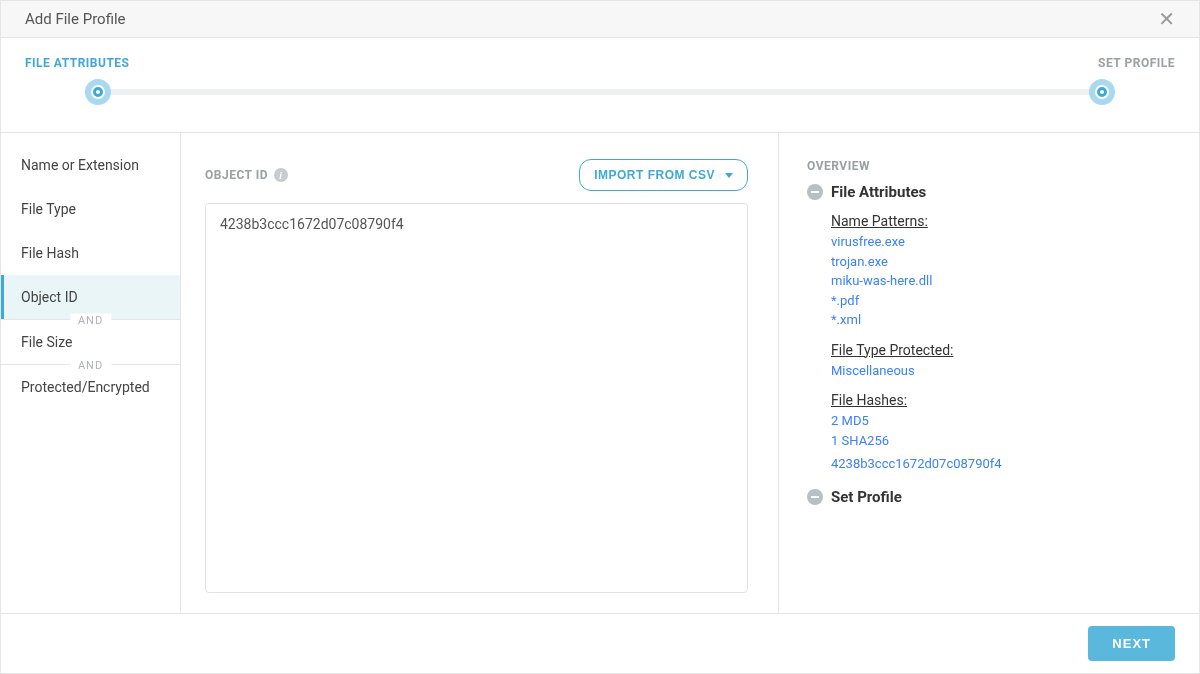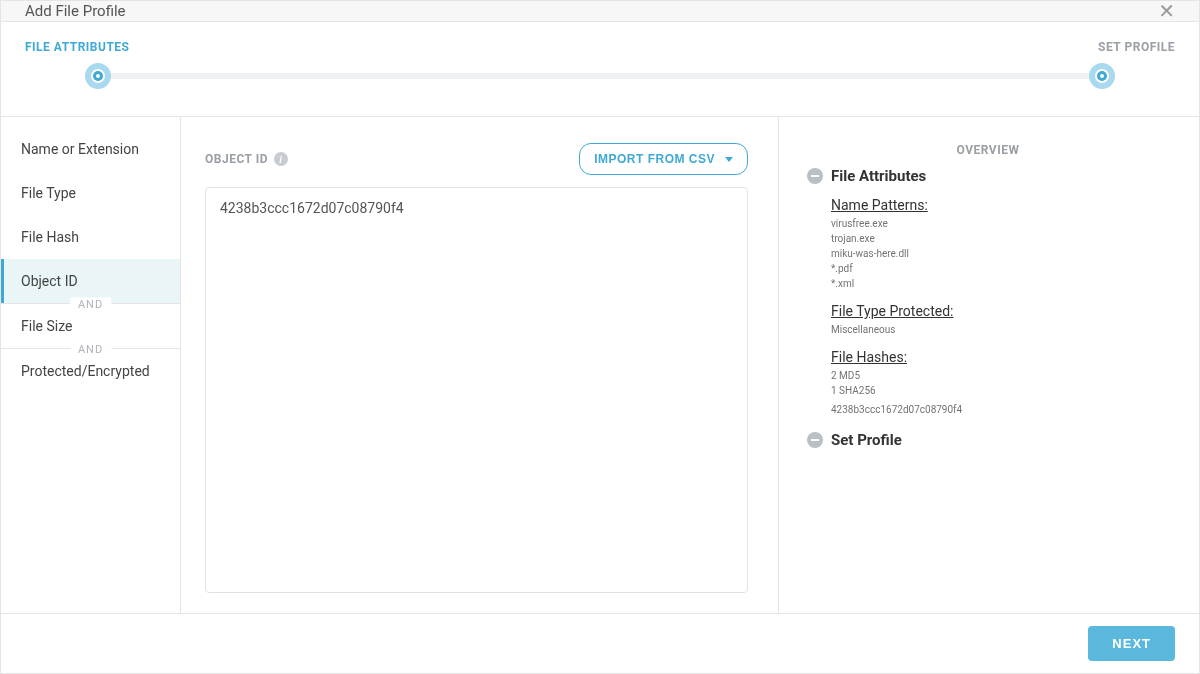--- a/index.html
+++ b/index.html
@@ -11,21 +11,21 @@
   border: 1px solid #e5e5e5;
   display: flex;
   flex-direction: column;
   background: #fff;
 }
 
 
 .modal-header {
   background: #f7f7f7;
   border-bottom: 1px solid #e5e5e5;
-  padding: 0 24px;
+  padding: 8px 24px;
   display: flex;
   align-items: center;
   justify-content: space-between;
 }
 .modal-title { font-size: 15px; color: #555; font-weight: 400; }
 .close-btn { color: #999; font-size: 20px; cursor: pointer; line-height: 1; }
 
 
 .stepper-wrap {
   padding: 18px 24px 24px 24px;
@@ -189,21 +189,20 @@
 .overview {
   width: 420px;
   padding: 26px 30px 20px 28px;
 }
 .ov-title {
   font-size: 12px;
   font-weight: 700;
   letter-spacing: 0.5px;
   color: #9aa0a6;
   margin-bottom: 10px;
-  text-align: center;
 }
 .ov-section {
   display: flex;
   align-items: center;
   gap: 8px;
   margin-bottom: 6px;
 }
 .ov-section .minus {
   width: 16px; height: 16px;
   border-radius: 50%;
@@ -213,21 +212,21 @@
   justify-content: center;
 }
 .ov-section .minus::before{
   content:"";
   width:8px; height:2px;
   background:#fff;
 }
 .ov-section-label { font-weight: 700; font-size: 15px; color: #333; }
 .ov-block { margin-left: 24px; margin-bottom: 4px; line-height: 1.5; }
 .ov-sub { text-decoration: underline; font-size: 14px; color: #333; margin-top: 10px; display: block; }
-.ov-line { font-size: 10px; color: #737373; }
+.ov-line { font-size: 13px; color: #3b82f6; }
 .ov-section.second { margin-top: 14px; }
 
 
 .footer {
   border-top: 1px solid #e5e5e5;
   padding: 12px 24px;
   display: flex;
   justify-content: flex-end;
 }
 .next-btn {

